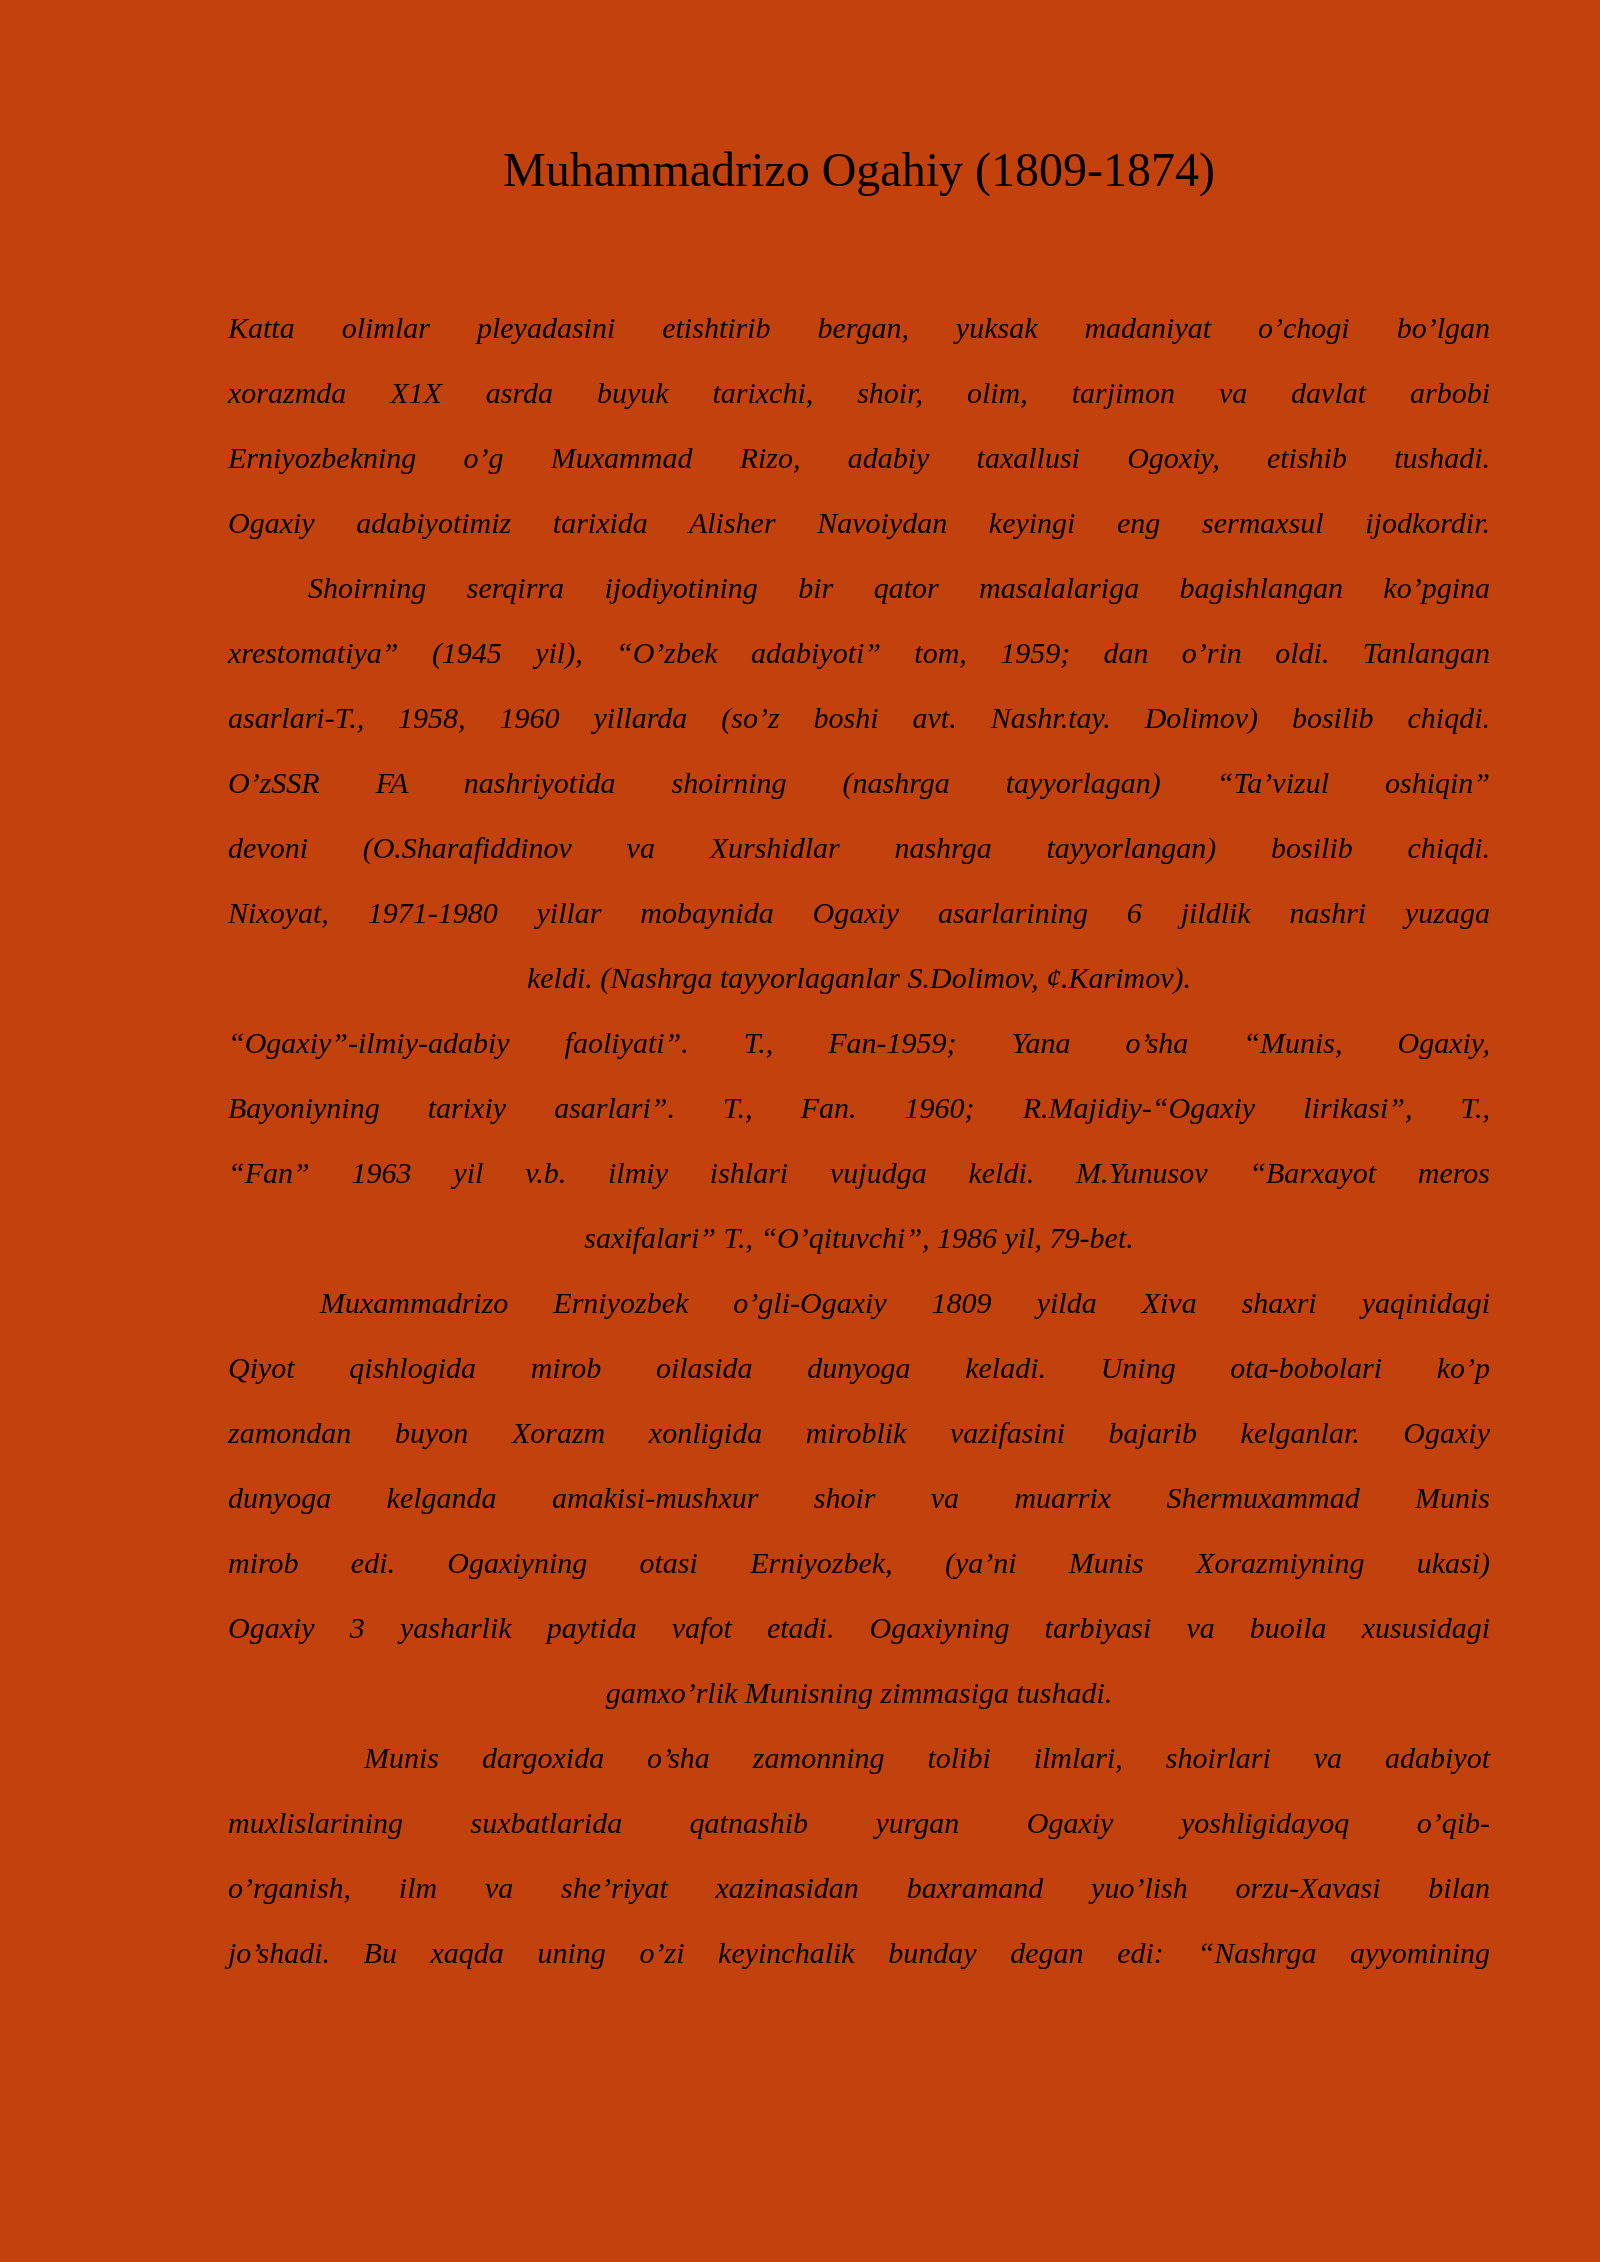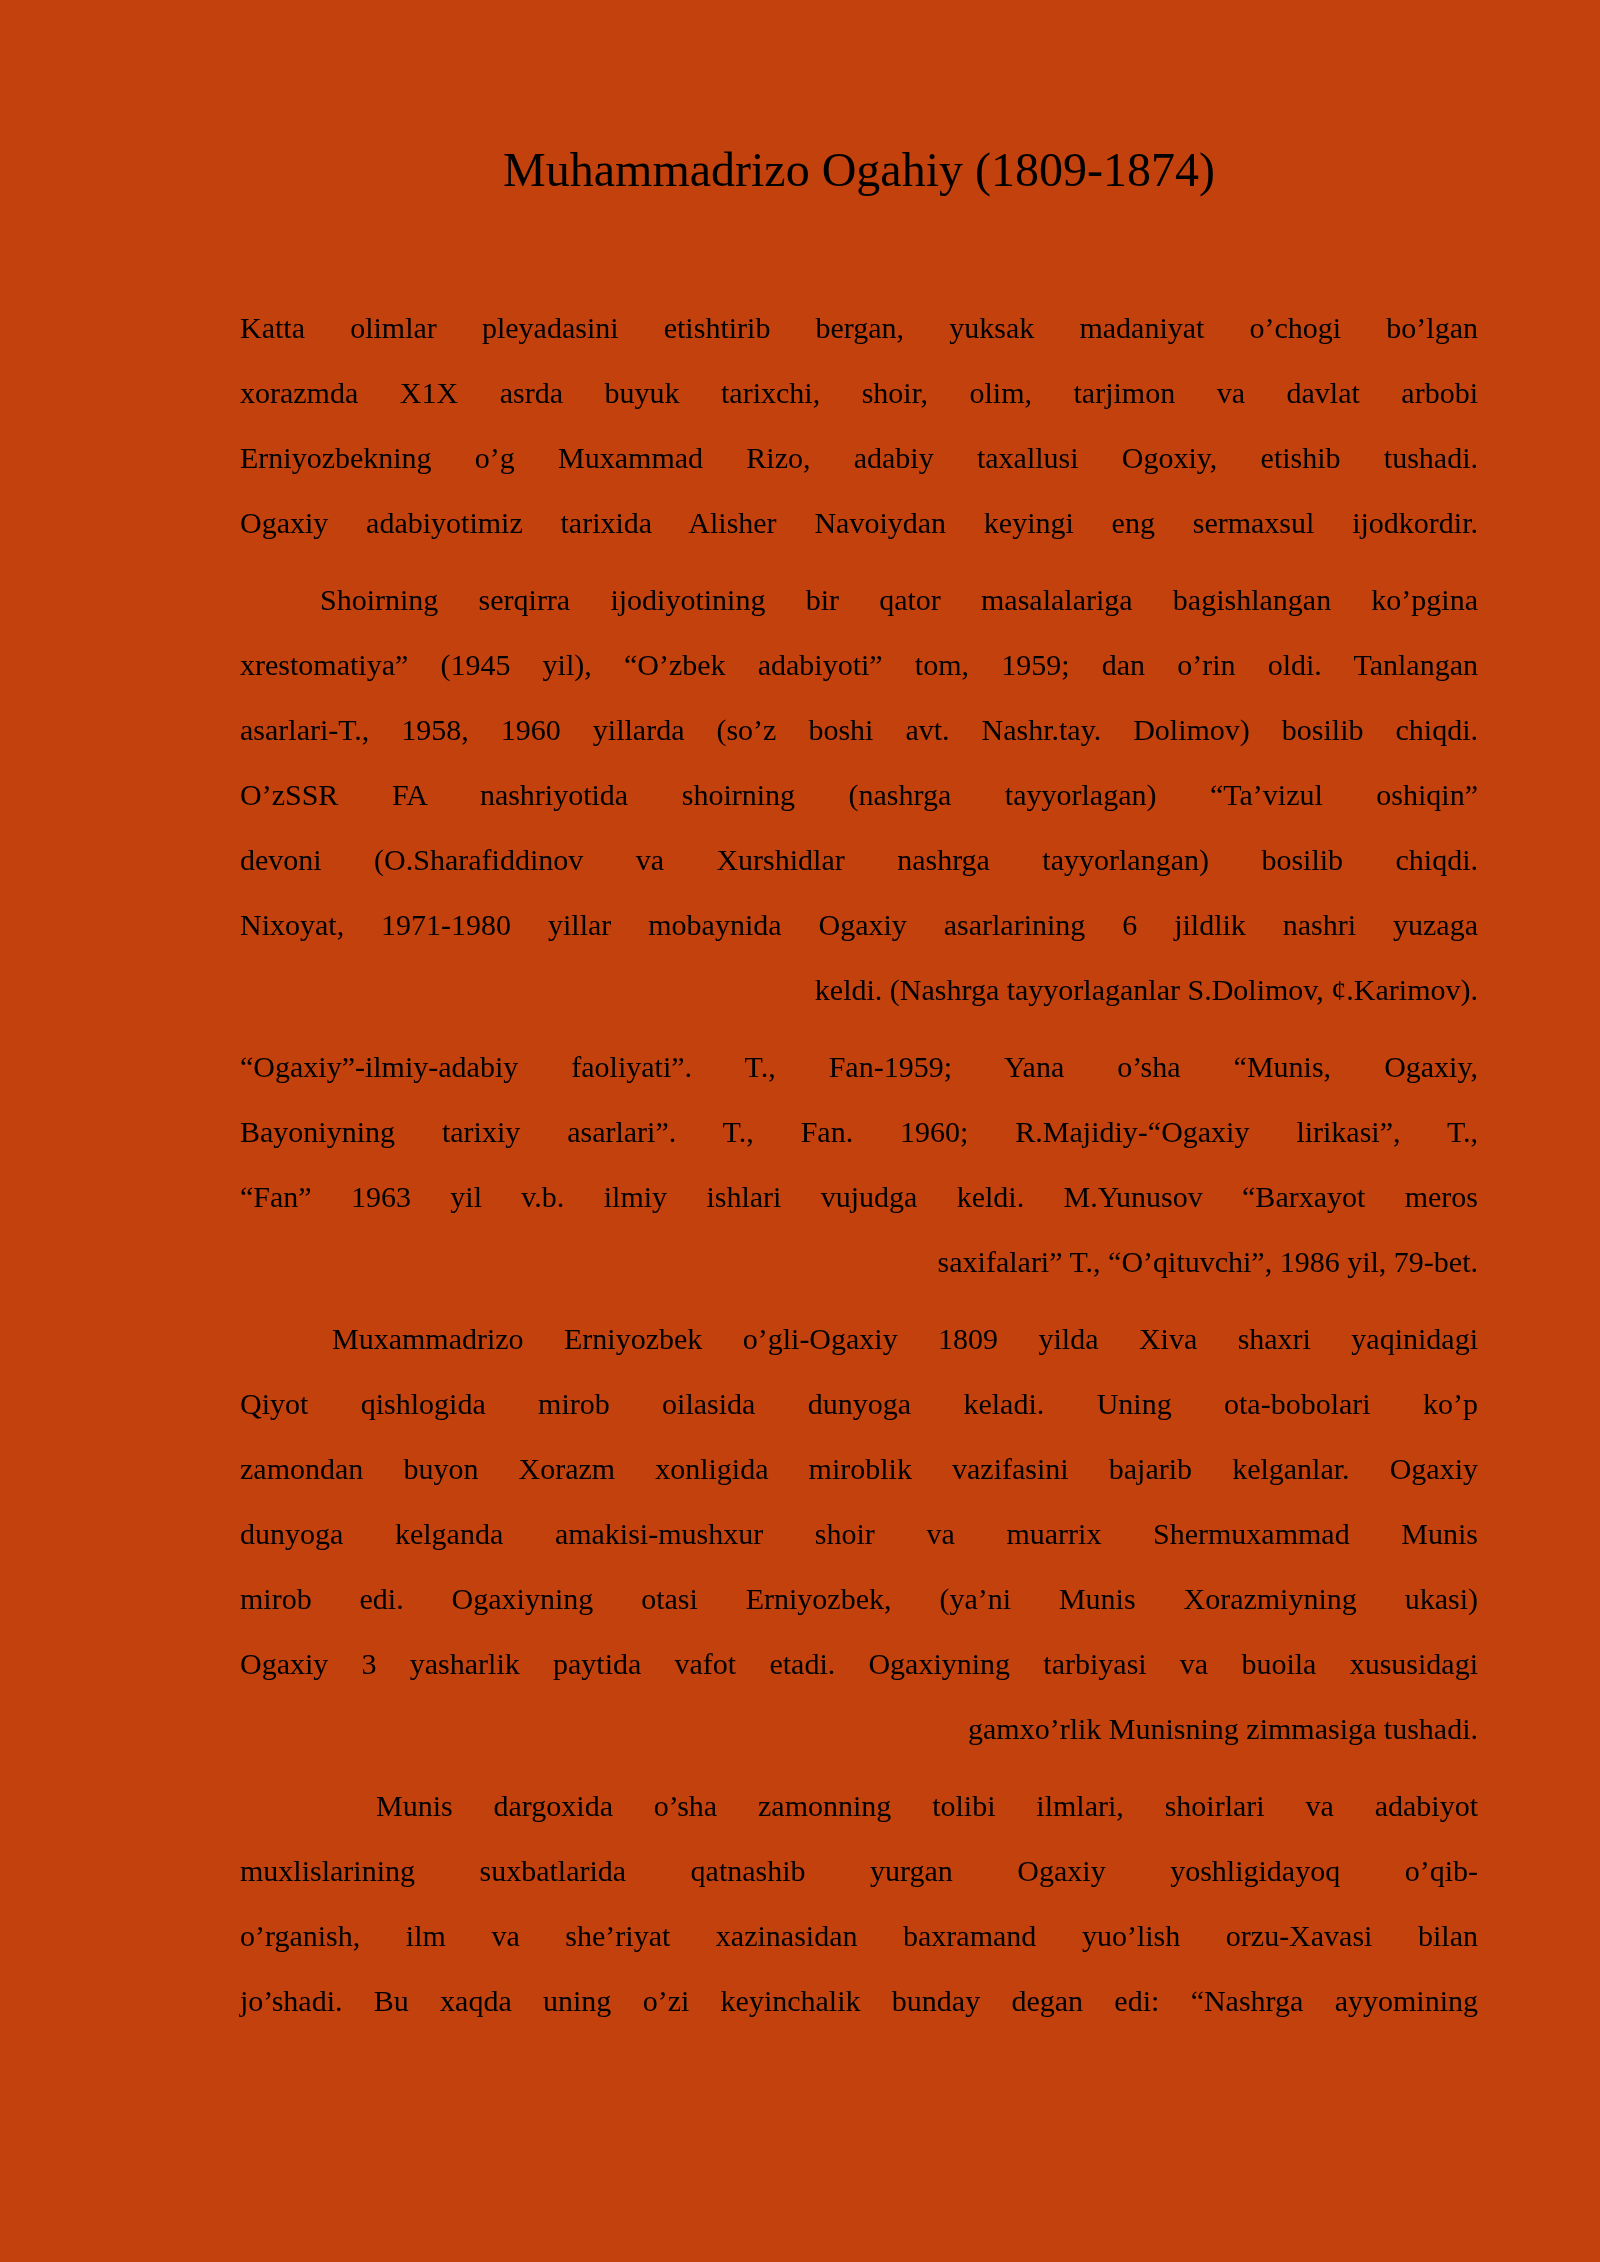--- a/index.html
+++ b/index.html
@@ -19,28 +19,29 @@
     overflow: hidden;
   }
   .doc-title {
     font-size: 48px;
     line-height: 60px;
     font-weight: normal;
     text-align: center;
     margin: 0 0 95px 0;
   }
   .paragraph {
-    margin: 12px;
+    margin: 0;
     padding: 0;
+    font-style: italic;
   }
   .text-line {
     font-size: 30px;
     line-height: 65px;
     height: 65px;
-    text-align: right;
+    text-align: center;
   }
   .text-line.justified {
     text-align: justify;
     text-align-last: justify;
   }
 </style>
 </head>
 <body>
 
 <div class="page">

